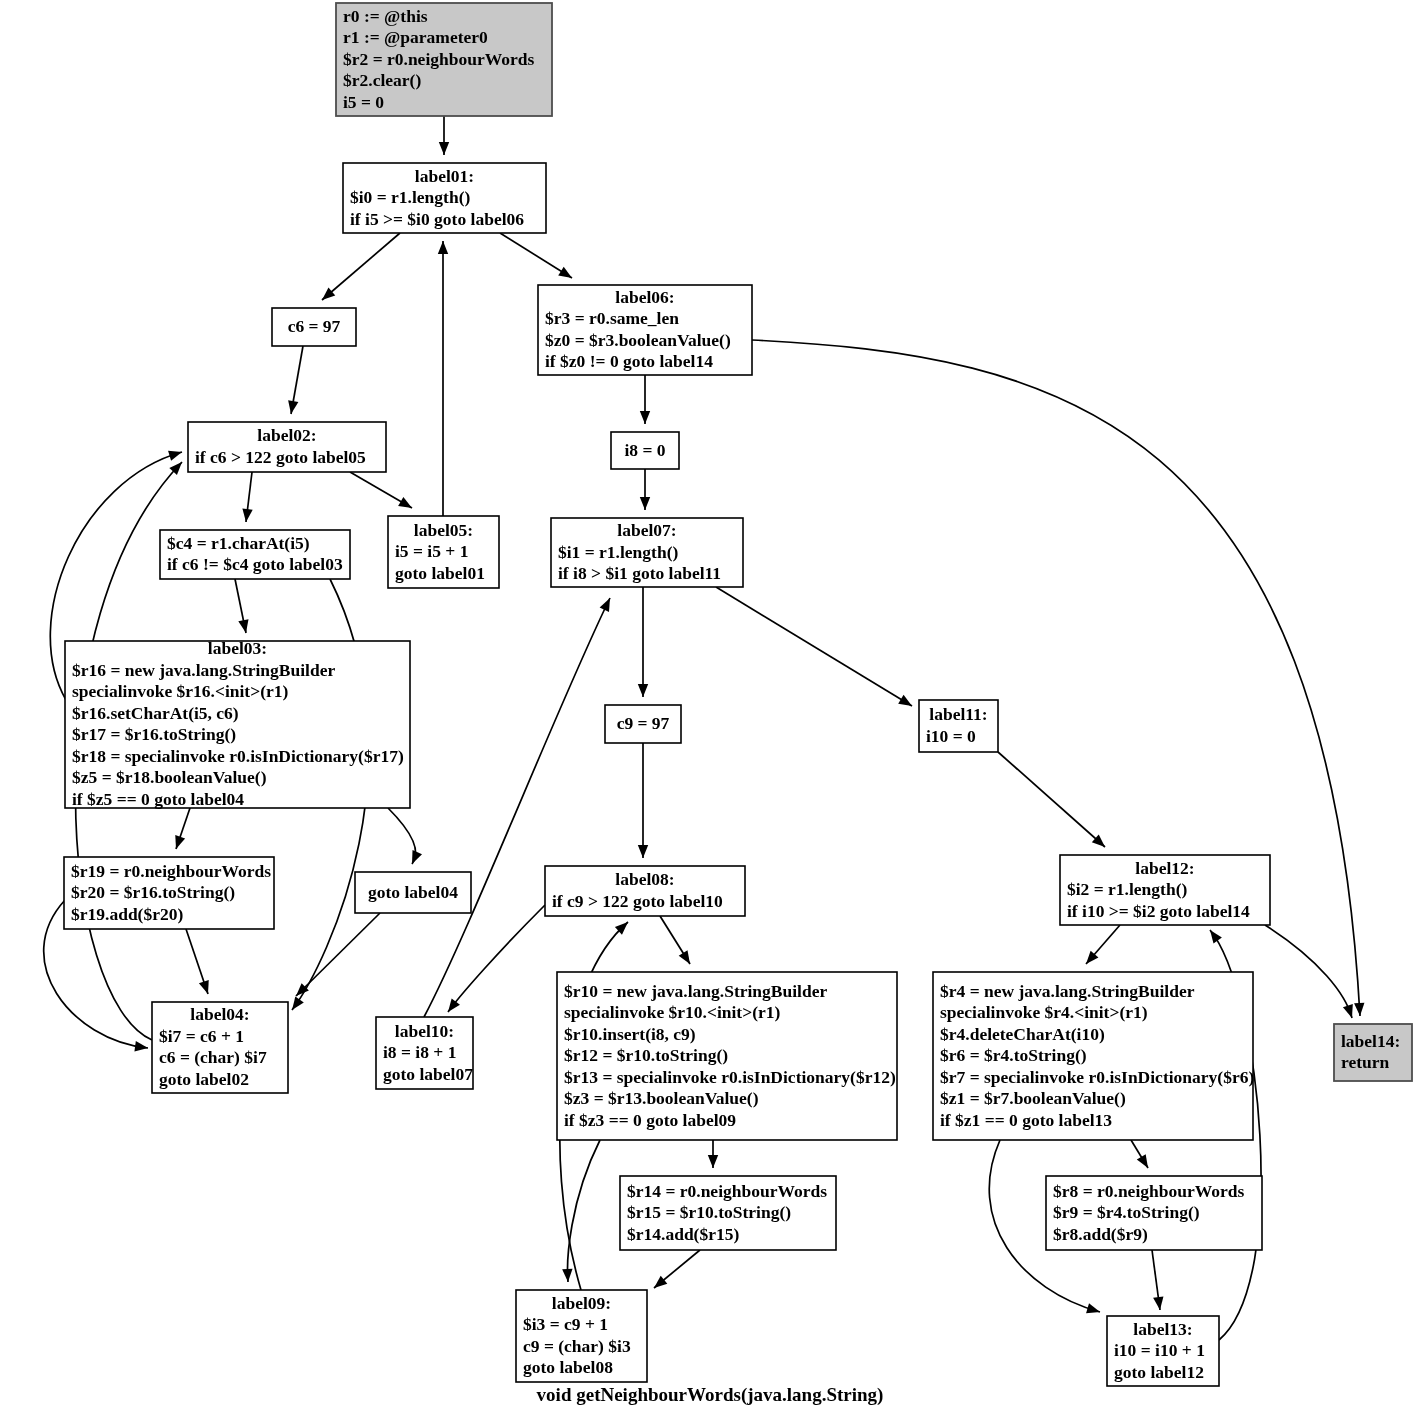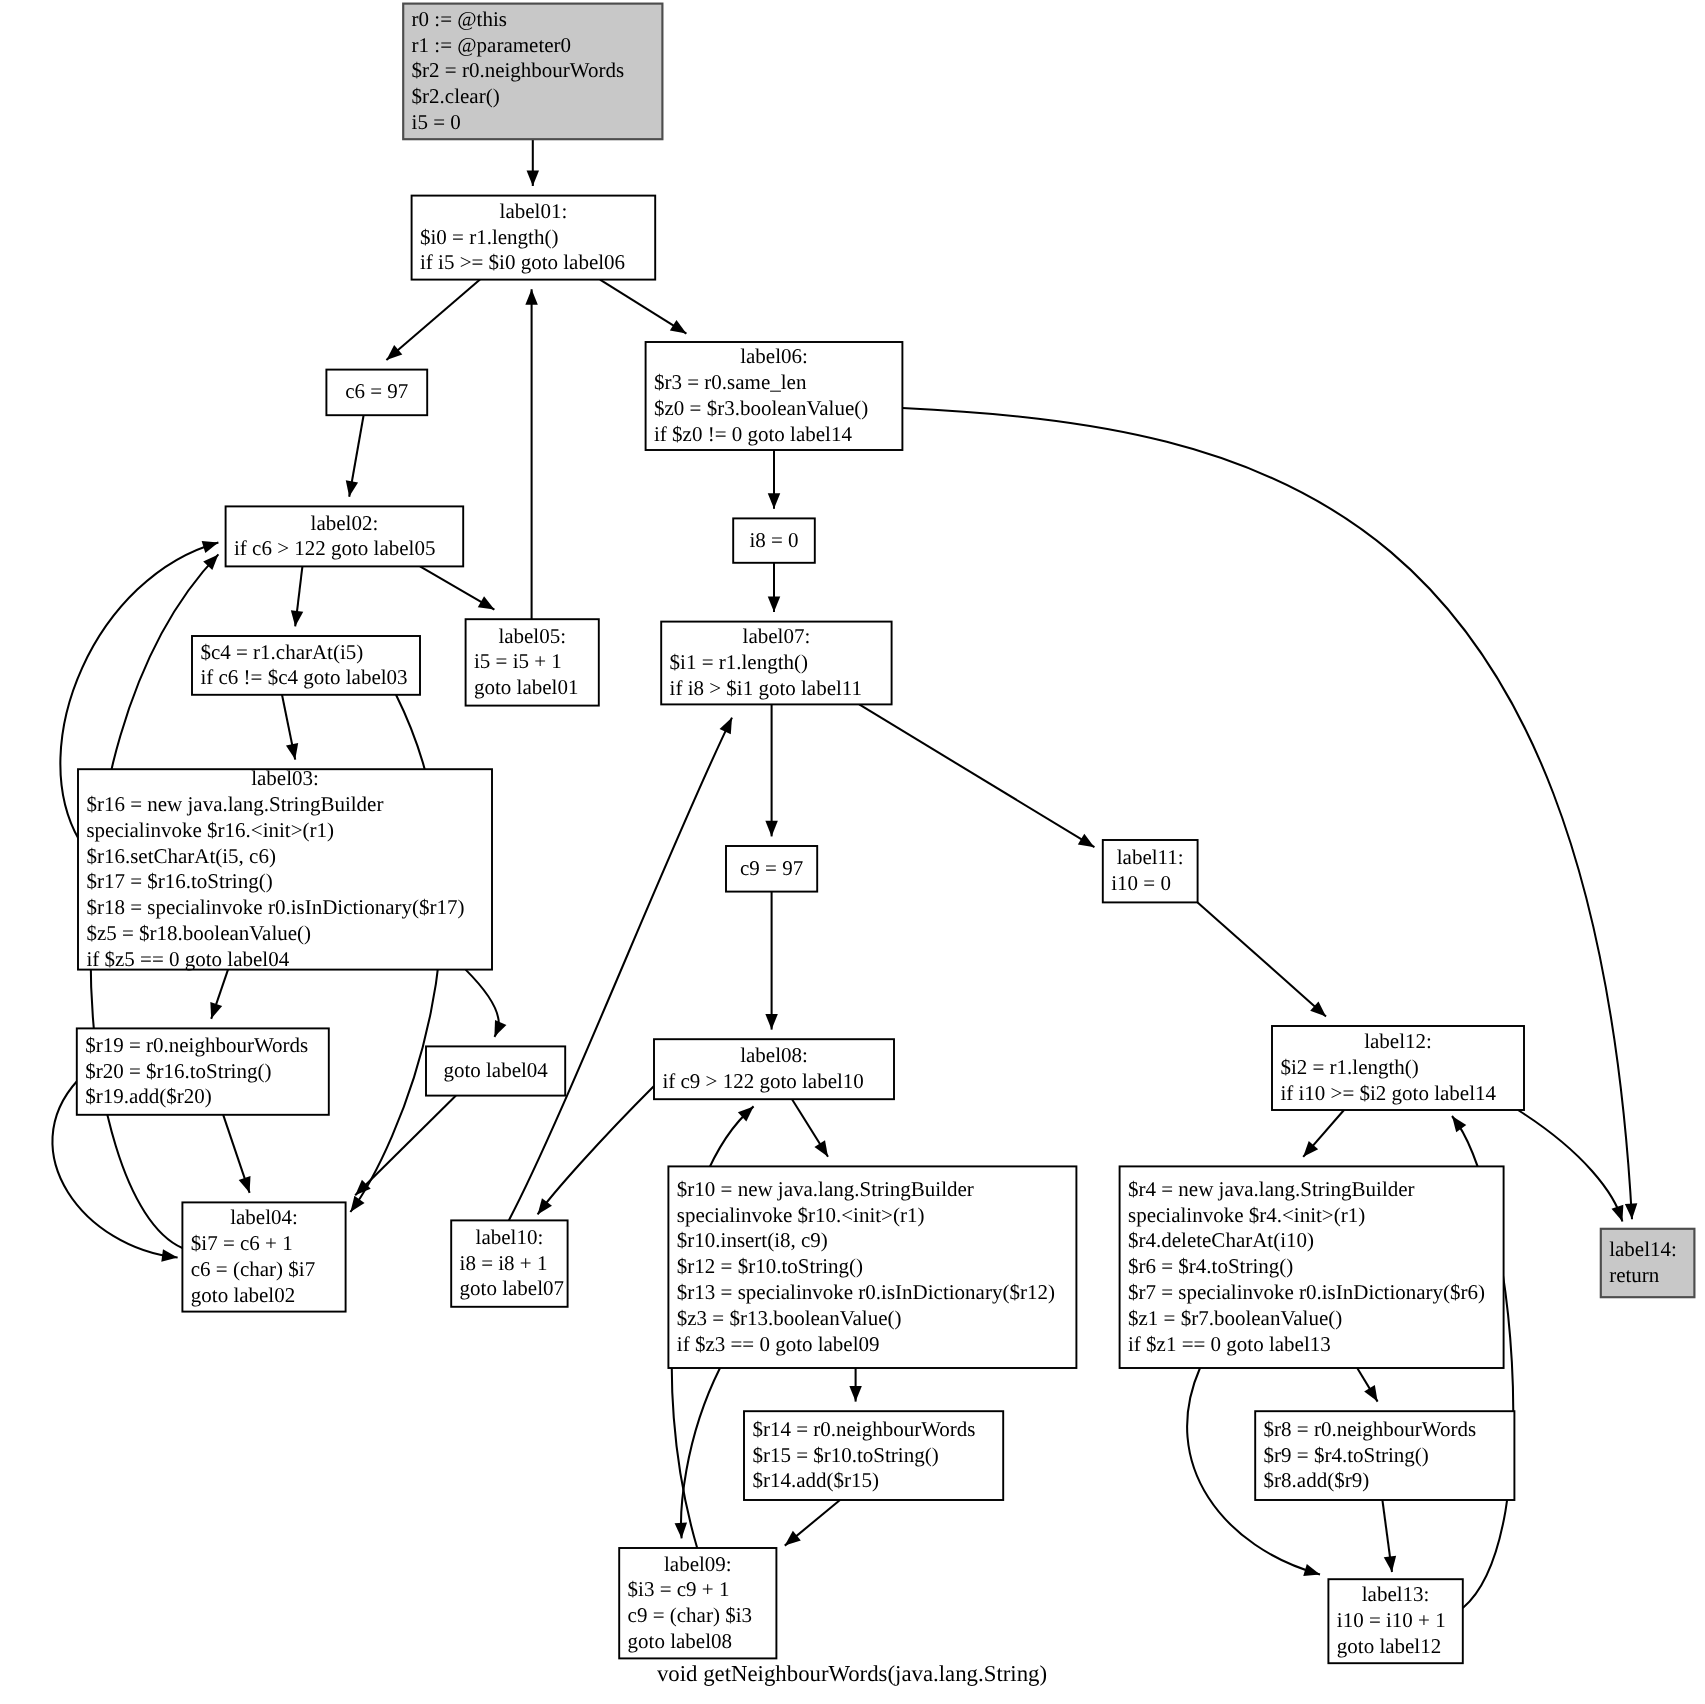--- a/index.html
+++ b/index.html
@@ -9,20 +9,21 @@
   }
   body {
     font-family: "Liberation Serif", "DejaVu Serif", serif;
   }
   #graph-root {
     position: relative;
     width: 1421px;
     height: 1420px;
     background: #ffffff;
     overflow: hidden;
+    font-weight: bold;
   }
   svg.cfg {
     position: absolute;
     top: 0;
     left: 0;
     width: 1421px;
     height: 1420px;
   }
   .node-rect {
     fill: #ffffff;

